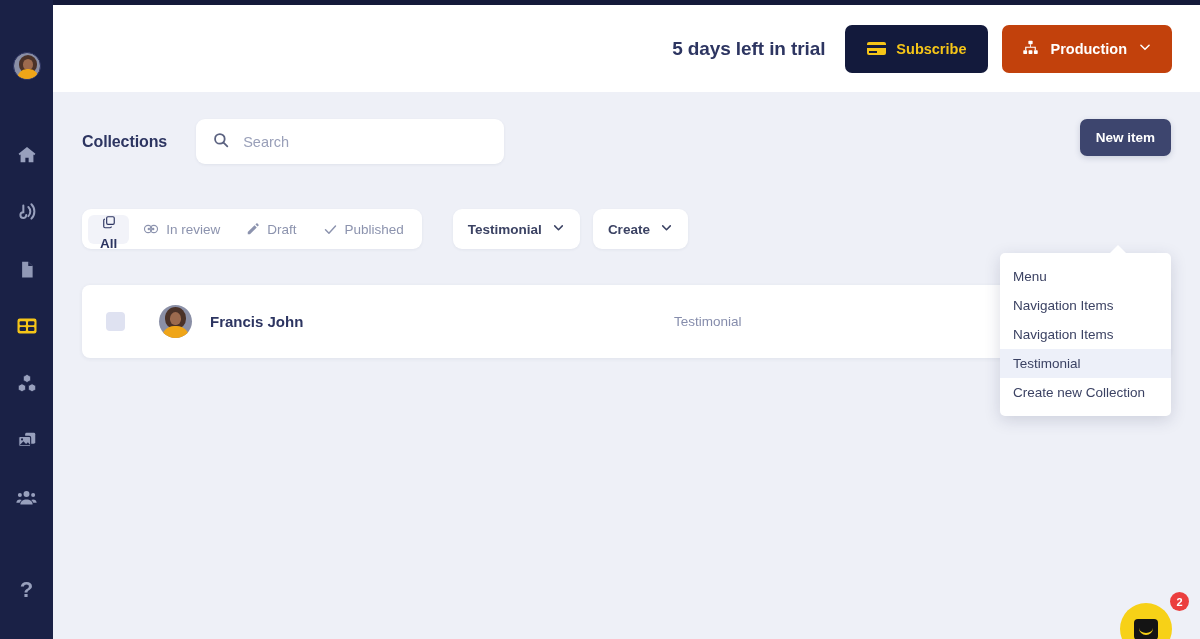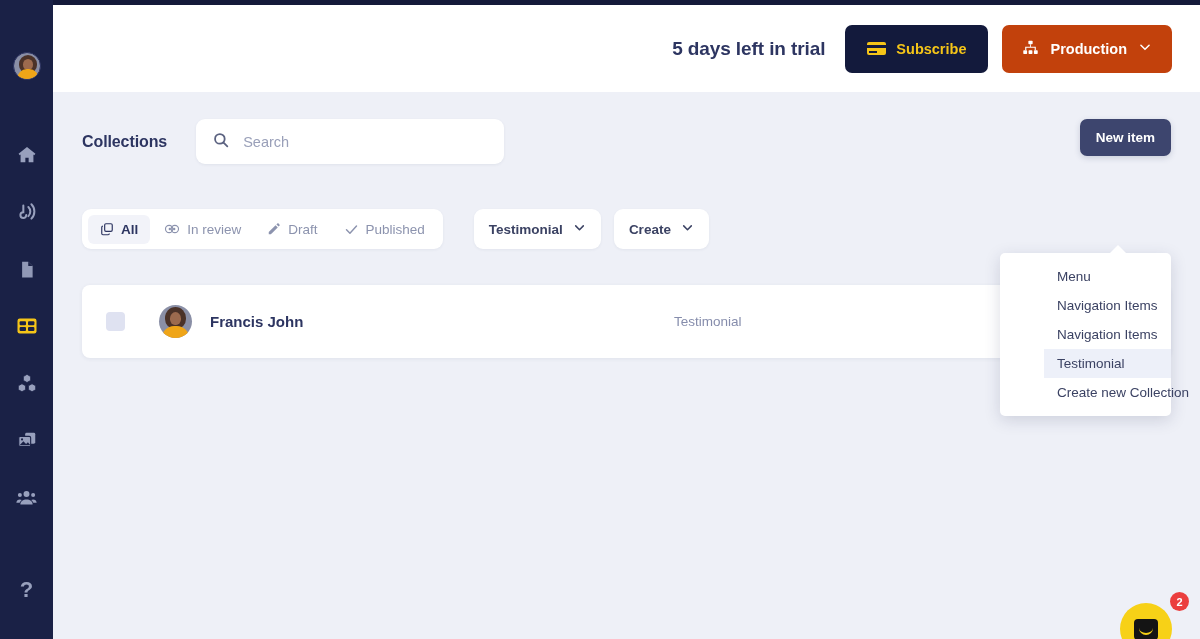--- a/index.html
+++ b/index.html
@@ -127,21 +127,21 @@
     background: #fff; border-radius: 9px; height: 40px;
     display: flex; align-items: center; padding: 0 6px; gap: 2px;
     box-shadow: 0 1px 3px rgba(40,50,90,0.06);
   }
   .tab {
     display: flex; align-items: center; gap: 7px;
     height: 29px; padding: 0 12px; border-radius: 6px;
     font-size: 13.5px; color: #8c93ae; cursor: pointer;
     white-space: nowrap;
   }
-  .tab.active { background: #f2f3f9; color: #2d3561; font-weight: bold; }
+  .tab.active { background: #f2f3f9; color: #2d3561; font-weight: bold; flex-direction: column; }
   .tab svg { display:block; flex: 0 0 auto; }
 
   .select-btn {
     background: #fff; border-radius: 9px; height: 40px;
     display: flex; align-items: center; gap: 10px;
     padding: 0 15px; cursor: pointer;
     font-size: 13.5px; font-weight: bold; color: #3b4263;
     box-shadow: 0 1px 3px rgba(40,50,90,0.06);
   }
 
@@ -166,21 +166,21 @@
     z-index: 11;
   }
   .dropdown::before {
     content: ""; position: absolute; top: -8px; right: 44px;
     border-left: 9px solid transparent; border-right: 9px solid transparent;
     border-bottom: 9px solid #fff;
   }
   .dd-item {
     height: 29px; display: flex; align-items: center;
     padding: 0 13px; font-size: 13.5px; color: #3b4263;
-    cursor: pointer; white-space: nowrap; margin-left: 44px;
+    cursor: pointer; white-space: nowrap;
   }
   .dd-item.highlight { background: #edf0f9; }
 
   
   .list-card {
     margin-top: 36px; margin-right: 29px;
     background: #fff; border-radius: 8px;
     height: 73px; display: flex; align-items: center;
     padding: 0 24px;
     box-shadow: 0 1px 4px rgba(40,50,90,0.07);

